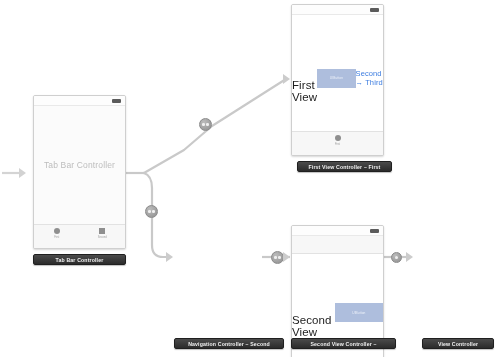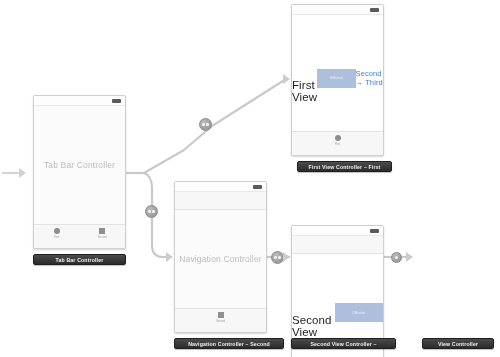--- a/index.html
+++ b/index.html
@@ -253,35 +253,20 @@
         <div class="tab-label">First</div>
       </div>
       <div class="tabitem">
         <div class="glyph-square"></div>
         <div class="tab-label">Second</div>
       </div>
     </div>
   </div>
   <div class="scene-title" style="left:33px; top:254px; width:93px;">Tab Bar Controller</div>
 
-  <div class="scene" style="left:174px; top:181px; width:93px; height:152px;">
-    <div class="statusbar">
-      <div class="battery"></div>
-    </div>
-    <div class="navbar"></div>
-    <div class="screen-body">
-      <div class="scene-ghost-label">Navigation Controller</div>
-    </div>
-    <div class="tabbar single">
-      <div class="tabitem">
-        <div class="glyph-square"></div>
-        <div class="tab-label">Second</div>
-      </div>
-    </div>
-  </div>
   <div class="scene-title" style="left:174px; top:338px; width:110px;">Navigation Controller – Second</div>
 
   <div class="scene white" style="left:291px; top:4px; width:93px; height:152px;">
     <div class="statusbar">
       <div class="battery"></div>
     </div>
     <div class="screen-body">
       <div class="view-title">First View</div>
       <div class="blue-button">
         <span class="blue-button-text">UIButton</span>

